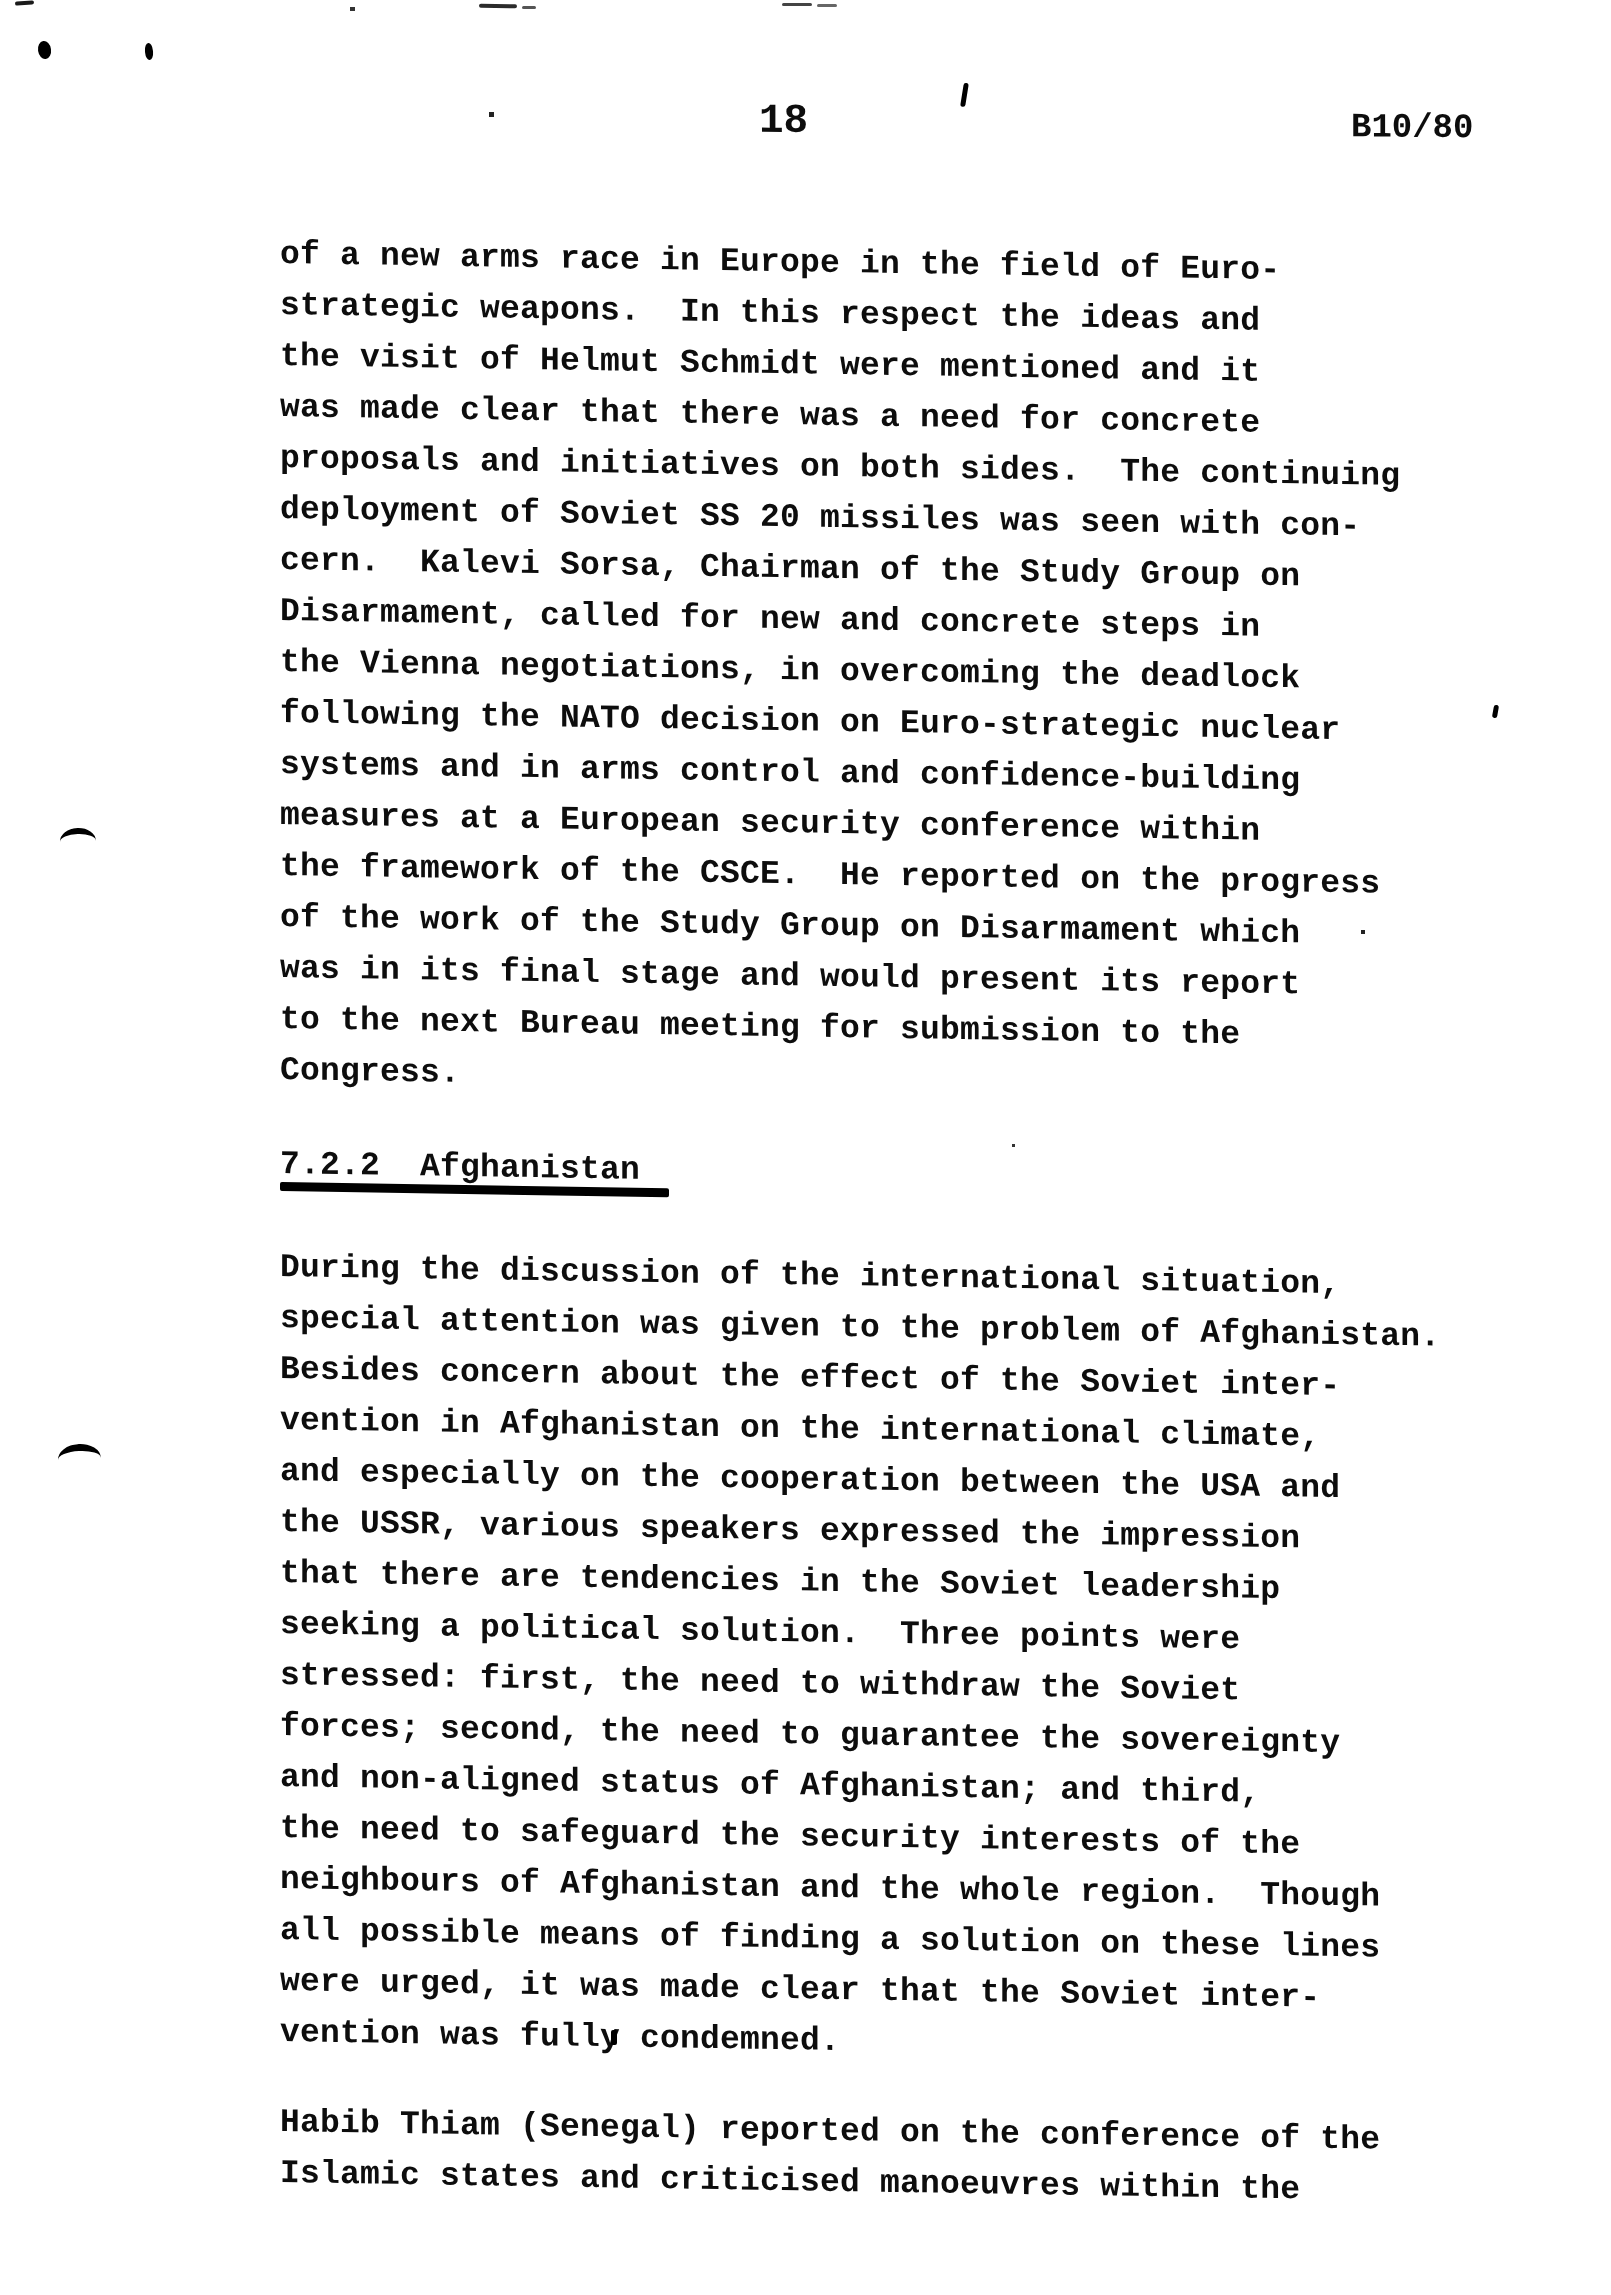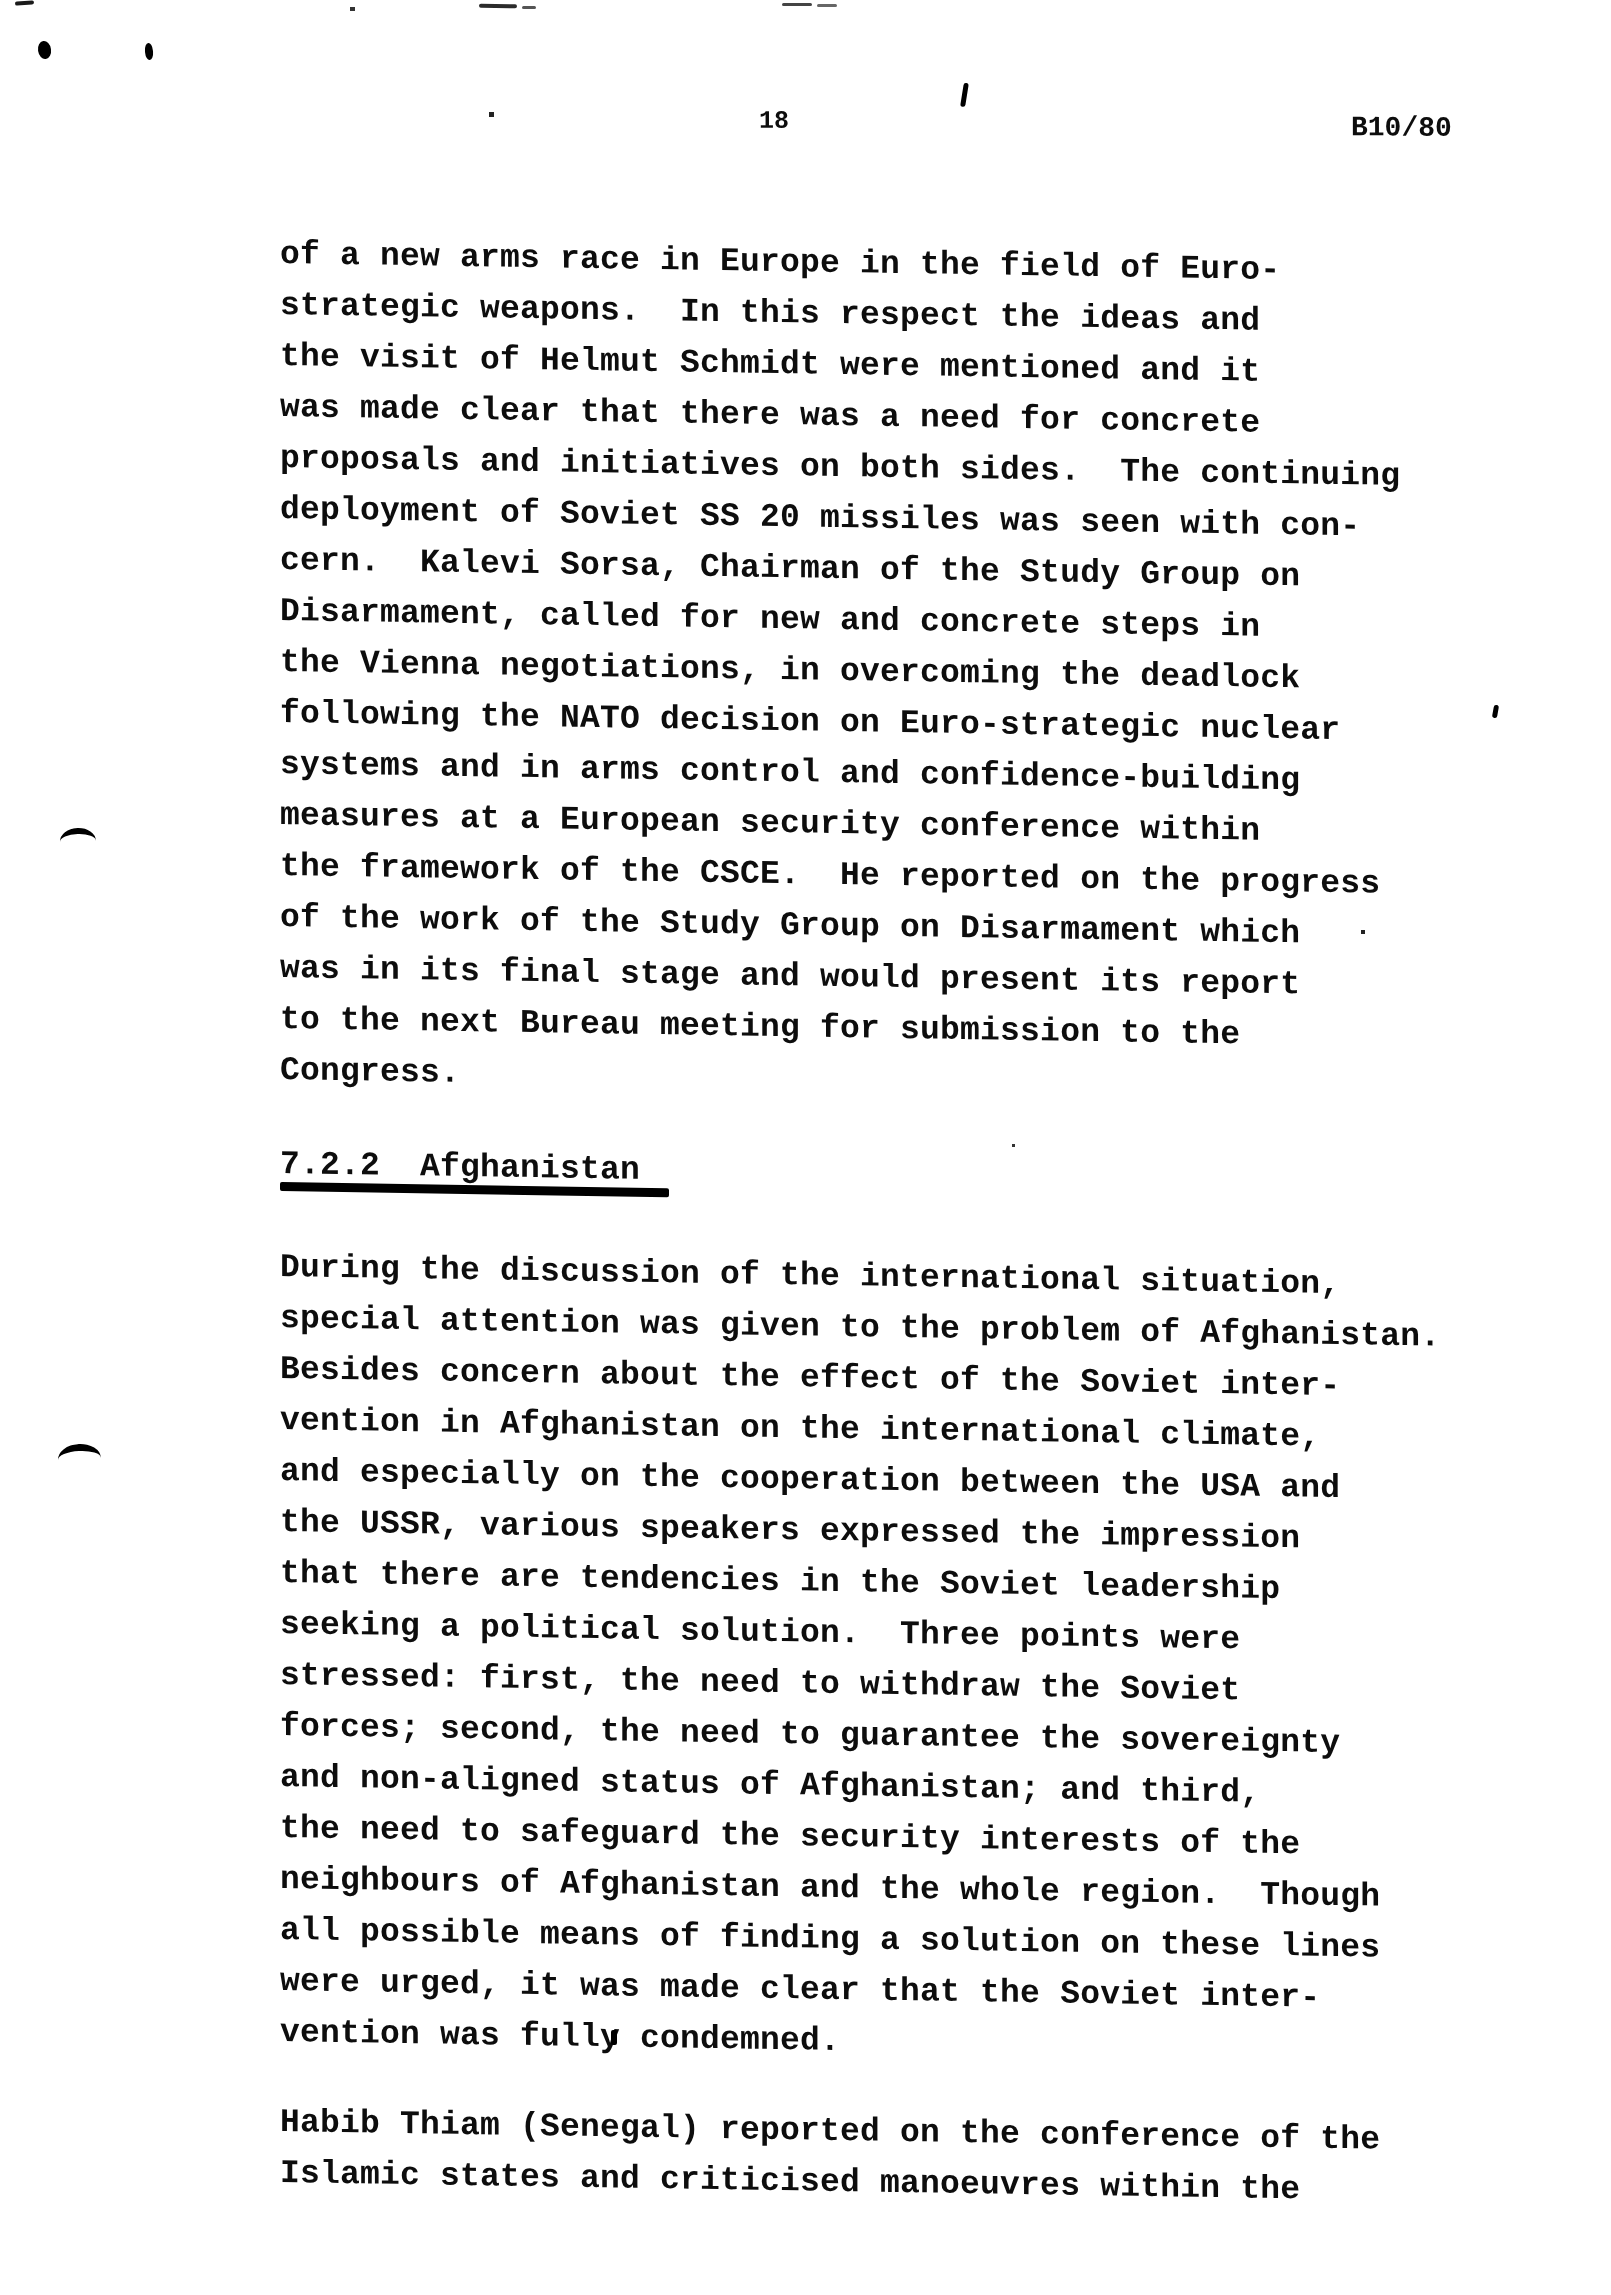--- a/index.html
+++ b/index.html
@@ -9,23 +9,23 @@
     background:#ffffff;
     overflow:hidden;
     font-family:"Liberation Mono","DejaVu Sans Mono",monospace;
     font-weight:700;
     color:#0d0d0d;
   }
   
   .hdr-row { position:absolute; top:0; left:0; width:100%; height:157px;
              transform:skewY(0.35deg); transform-origin:0 0; }
   .page-number { position:absolute; left:759px; top:91px;
-                 font-size:25px; line-height:51px; white-space:pre; }
+                 font-size:41px; line-height:51px; white-space:pre; }
   .doc-ref    { position:absolute; left:1351px; top:94px;
-                 font-size:28px; line-height:51px; white-space:pre; }
+                 font-size:34px; line-height:51px; white-space:pre; }
   
   .body-block { position:absolute; left:280px; top:229px; width:1228px;
                 transform:skewY(0.92deg); transform-origin:0 0; }
   .tline { white-space:pre; font-size:33px; line-height:51px; height:51px;
            letter-spacing:0.2px; }
   .para { margin:0; padding:0; }
   .heading-wrap { margin-top:43px; }
   .heading-underline { width:389px; height:8.4px; background:#000;
                        margin-top:-7.9px; border-radius:2px; }
   .para2 { margin-top:51px; }

